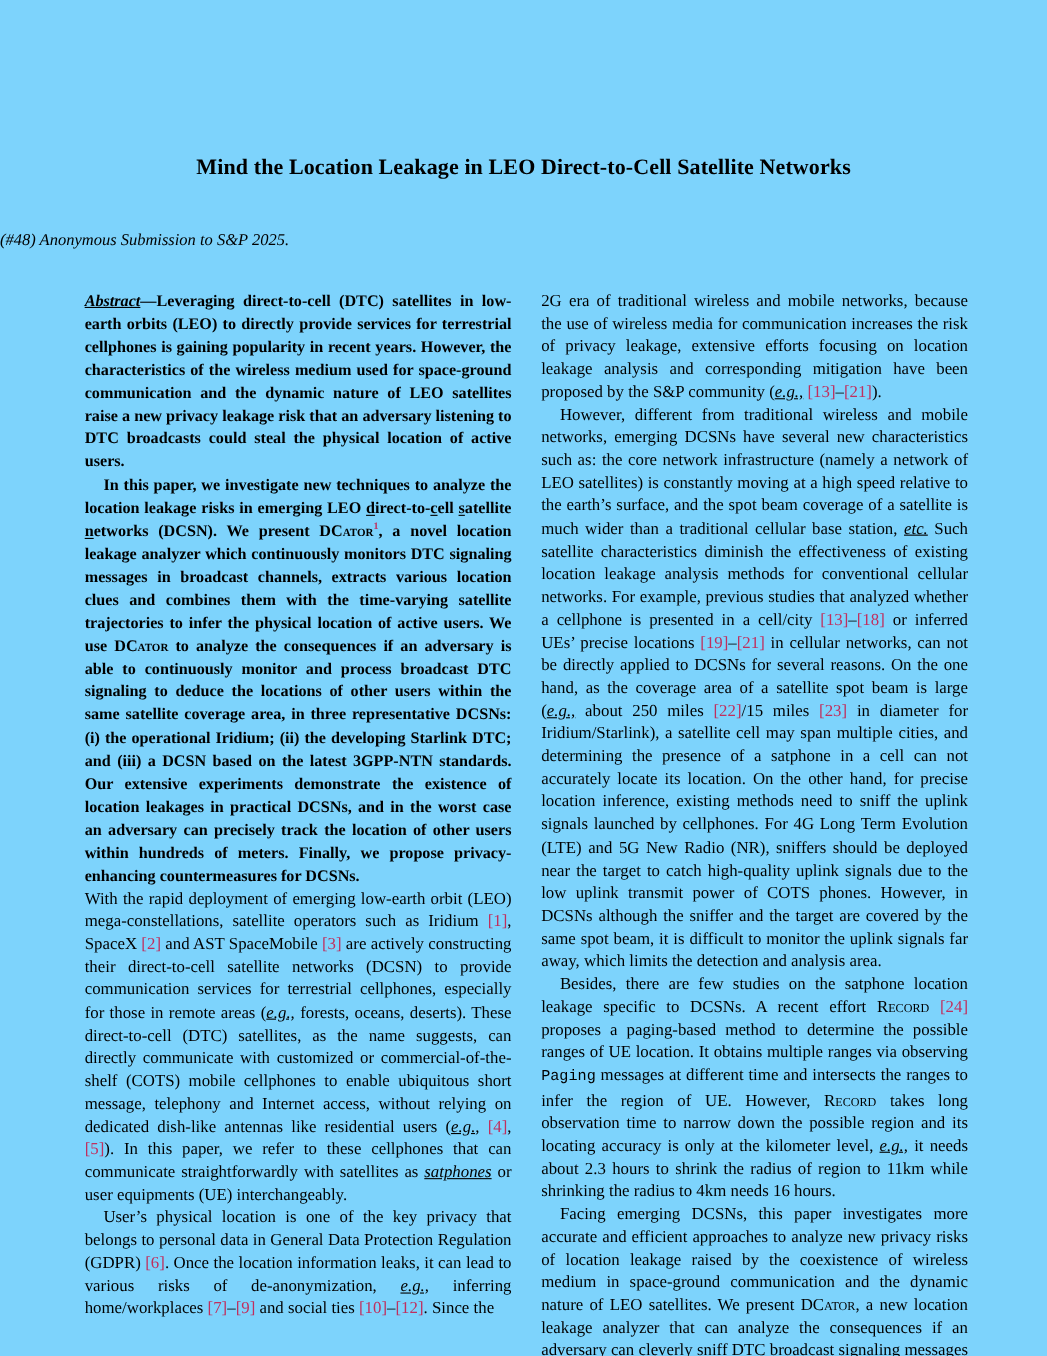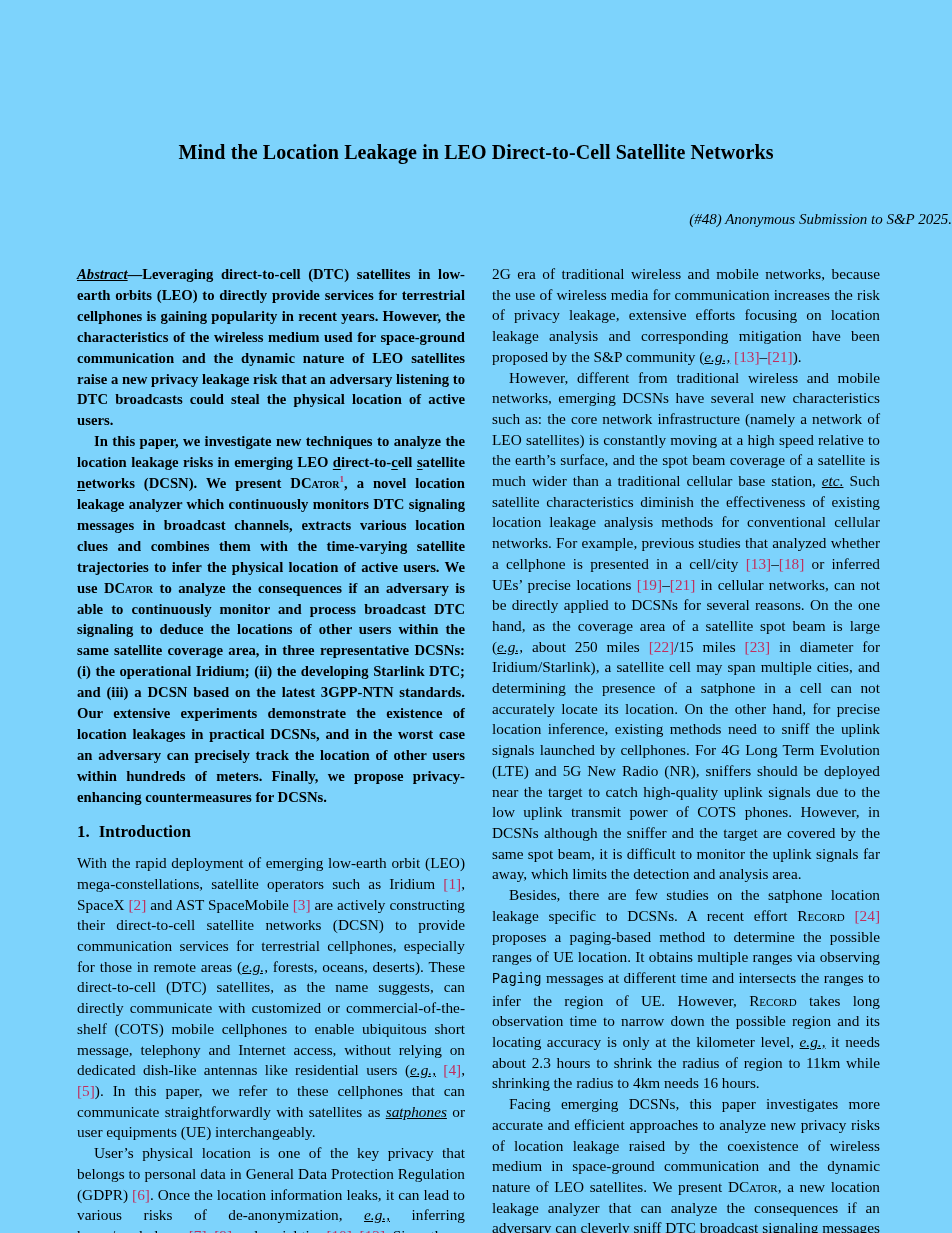--- a/index.html
+++ b/index.html
@@ -23,21 +23,21 @@
   .title {
     margin: 0;
     padding-top: 141px;
     text-align: center;
     font-size: 20px;
     font-weight: bold;
     letter-spacing: 0.1px;
   }
   .subtitle {
     margin-top: 47px;
-    text-align: right;
+    text-align: left;
     font-style: italic;
     font-size: 15px;
   }
   .columns {
     display: flex;
     gap: 27px;
     margin: 36px 72px 0 77px;
   }
   .col {
     width: 388px;
@@ -76,21 +76,20 @@
 </head>
 <body>
 
 <div class="page">
   <h1 class="title">Mind the Location Leakage in LEO Direct-to-Cell Satellite Networks</h1>
   <div class="subtitle">(#48) Anonymous Submission to S&amp;P 2025.</div>
   <div class="columns">
     <div class="col" id="col-left">
         <p class="abstract"><span class="st-b st-i">Abstract</span><span class="st-b">—Leveraging direct-to-cell (DTC) satellites in low-earth orbits (LEO) to directly provide services for terrestrial cellphones is gaining popularity in recent years. However, the characteristics of the wireless medium used for space-ground communication and the dynamic nature of LEO satellites raise a new privacy leakage risk that an adversary listening to DTC broadcasts could steal the physical location of active users.</span></p>
         <p class="abstract indent"><span class="st-b">In this paper, we investigate new techniques to analyze the location leakage risks in emerging LEO </span><span class="st-b st-u">d</span><span class="st-b">irect-to-</span><span class="st-b st-u">c</span><span class="st-b">ell </span><span class="st-b st-u">s</span><span class="st-b">atellite </span><span class="st-b st-u">n</span><span class="st-b">etworks (DCSN). We present </span><span class="st-b st-sc">DCator</span><span class="st-sup">1</span><span class="st-b">, a novel location leakage analyzer which continuously monitors DTC signaling messages in broadcast channels, extracts various location clues and combines them with the time-varying satellite trajectories to infer the physical location of active users. We use </span><span class="st-b st-sc">DCator</span><span class="st-b"> to analyze the consequences if an adversary is able to continuously monitor and process broadcast DTC signaling to deduce the locations of other users within the same satellite coverage area, in three representative DCSNs: (i) the operational Iridium; (ii) the developing Starlink DTC; and (iii) a DCSN based on the latest 3GPP-NTN standards. Our extensive experiments demonstrate the existence of location leakages in practical DCSNs, and in the worst case an adversary can precisely track the location of other users within hundreds of meters. Finally, we propose privacy-enhancing countermeasures for DCSNs.</span></p>
-        <h2 class="sec-heading"><span>1.</span><span>Introduction</span></h2>
         <p class="body"><span>With the rapid deployment of emerging low-earth orbit (LEO) mega-constellations, satellite operators such as Iridium </span><span class="st-c">[1]</span><span>, SpaceX </span><span class="st-c">[2]</span><span> and AST SpaceMobile </span><span class="st-c">[3]</span><span> are actively constructing their direct-to-cell satellite networks (DCSN) to provide communication services for terrestrial cellphones, especially for those in remote areas (</span><span class="st-i">e.g.,</span><span> forests, oceans, deserts). These direct-to-cell (DTC) satellites, as the name suggests, can directly communicate with customized or commercial-of-the-shelf (COTS) mobile cellphones to enable ubiquitous short message, telephony and Internet access, without relying on dedicated dish-like antennas like residential users (</span><span class="st-i">e.g.,</span><span> </span><span class="st-c">[4]</span><span>, </span><span class="st-c">[5]</span><span>). In this paper, we refer to these cellphones that can communicate straightforwardly with satellites as </span><span class="st-i">satphones</span><span> or user equipments (UE) interchangeably.</span></p>
         <p class="body indent"><span>User’s physical location is one of the key privacy that belongs to personal data in General Data Protection Regulation (GDPR) </span><span class="st-c">[6]</span><span>. Once the location information leaks, it can lead to various risks of de-anonymization, </span><span class="st-i">e.g.,</span><span> inferring home/workplaces </span><span class="st-c">[7]</span><span>–</span><span class="st-c">[9]</span><span> and social ties </span><span class="st-c">[10]</span><span>–</span><span class="st-c">[12]</span><span>. Since the</span></p>
       </div>
     <div class="col" id="col-right">
         <p class="body"><span>2G era of traditional wireless and mobile networks, because the use of wireless media for communication increases the risk of privacy leakage, extensive efforts focusing on location leakage analysis and corresponding mitigation have been proposed by the S&amp;P community (</span><span class="st-i">e.g.,</span><span> </span><span class="st-c">[13]</span><span>–</span><span class="st-c">[21]</span><span>).</span></p>
         <p class="body indent"><span>However, different from traditional wireless and mobile networks, emerging DCSNs have several new characteristics such as: the core network infrastructure (namely a network of LEO satellites) is constantly moving at a high speed relative to the earth’s surface, and the spot beam coverage of a satellite is much wider than a traditional cellular base station, </span><span class="st-i">etc.</span><span> Such satellite characteristics diminish the effectiveness of existing location leakage analysis methods for conventional cellular networks. For example, previous studies that analyzed whether a cellphone is presented in a cell/city </span><span class="st-c">[13]</span><span>–</span><span class="st-c">[18]</span><span> or inferred UEs’ precise locations </span><span class="st-c">[19]</span><span>–</span><span class="st-c">[21]</span><span> in cellular networks, can not be directly applied to DCSNs for several reasons. On the one hand, as the coverage area of a satellite spot beam is large (</span><span class="st-i">e.g.,</span><span> about 250 miles </span><span class="st-c">[22]</span><span>/15 miles </span><span class="st-c">[23]</span><span> in diameter for Iridium/Starlink), a satellite cell may span multiple cities, and determining the presence of a satphone in a cell can not accurately locate its location. On the other hand, for precise location inference, existing methods need to sniff the uplink signals launched by cellphones. For 4G Long Term Evolution (LTE) and 5G New Radio (NR), sniffers should be deployed near the target to catch high-quality uplink signals due to the low uplink transmit power of COTS phones. However, in DCSNs although the sniffer and the target are covered by the same spot beam, it is difficult to monitor the uplink signals far away, which limits the detection and analysis area.</span></p>
         <p class="body indent"><span>Besides, there are few studies on the satphone location leakage specific to DCSNs. A recent effort </span><span class="st-sc">Record</span><span> </span><span class="st-c">[24]</span><span> proposes a paging-based method to determine the possible ranges of UE location. It obtains multiple ranges via observing </span><span class="st-m">Paging</span><span> messages at different time and intersects the ranges to infer the region of UE. However, </span><span class="st-sc">Record</span><span> takes long observation time to narrow down the possible region and its locating accuracy is only at the kilometer level, </span><span class="st-i">e.g.,</span><span> it needs about 2.3 hours to shrink the radius of region to 11km while shrinking the radius to 4km needs 16 hours.</span></p>
         <p class="body indent"><span>Facing emerging DCSNs, this paper investigates more accurate and efficient approaches to analyze new privacy risks of location leakage raised by the coexistence of wireless medium in space-ground communication and the dynamic nature of LEO satellites. We present </span><span class="st-sc">DCator</span><span>, a new location leakage analyzer that can analyze the consequences if an adversary can cleverly sniff DTC broadcast signaling messages to deduce the locations of other users in the same satellite coverage. In principle, </span></p>
       </div>
   </div>

